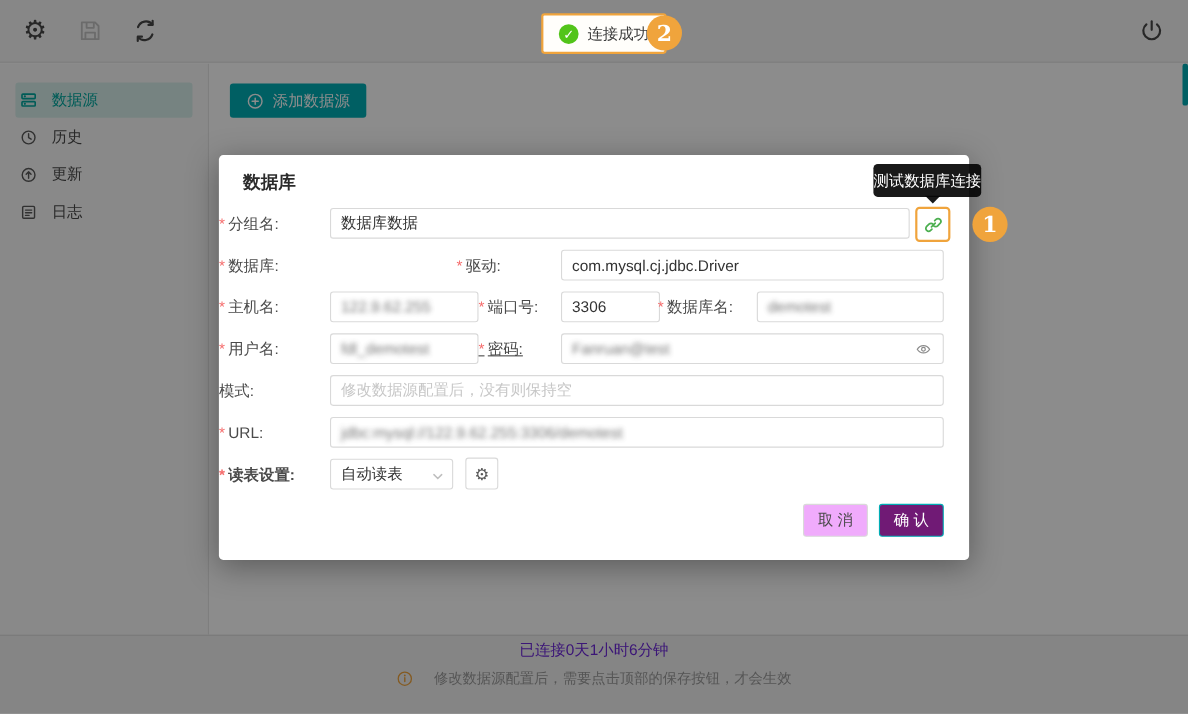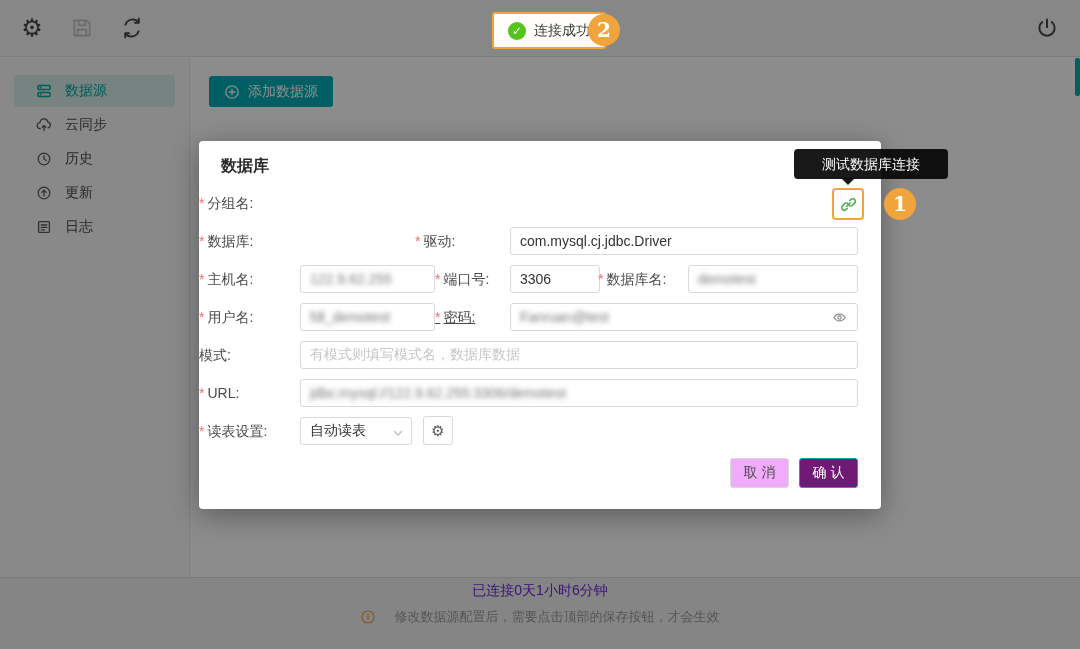--- a/index.html
+++ b/index.html
@@ -8,21 +8,21 @@
   .app { position:relative; width:1080px; height:649px; overflow:hidden; background:#fff; }
 
   
   .topbar { position:absolute; left:0; top:0; width:1080px; height:57px; background:#f6f6f6; border-bottom:1px solid #e3e3e3; display:flex; align-items:center; padding-left:19px; gap:24px; }
   .tb-icon { width:26px; height:26px; display:flex; align-items:center; justify-content:center; color:#474747; cursor:pointer; }
   .tb-icon.disabled { color:#c3c3c3; }
   .gear-glyph { font-size:24px; line-height:1; }
   .tb-power { position:absolute; right:20px; top:15px; }
 
   .sidebar { position:absolute; left:0; top:58px; width:190px; height:519px; background:#fafafa; border-right:1px solid #e6e6e6; padding-top:17px; }
-  .side-item { display:flex; align-items:center; gap:13px; height:32px; margin:0 14px 2px 14px; padding-left:22px; border-radius:3px; font-size:14px; color:#4a4a4a; cursor:pointer; }
+  .side-item { display:flex; align-items:center; gap:13px; height:32px; margin:0 14px 2px 14px; padding-left:4px; border-radius:3px; font-size:14px; color:#4a4a4a; cursor:pointer; }
   .side-item .s-ico { width:16px; height:16px; color:#5a5a5a; display:flex; }
   .side-item.active { background:#d8efec; color:#00a89f; }
   .side-item.active .s-ico { color:#00a89f; }
 
   .content { position:absolute; left:191px; top:58px; width:889px; height:519px; background:#fff; }
   .add-btn { position:absolute; left:18px; top:18px; height:31px; padding:0 15px; background:#00adb5; border:none; border-radius:3px; color:#fff; font-size:14px; display:flex; align-items:center; gap:8px; cursor:pointer; }
 
   .scroll-thumb { position:absolute; right:0; top:58px; width:5px; height:38px; background:#00adb5; border-radius:2px; }
 
   .footer { position:absolute; left:0; top:577px; width:1080px; height:72px; background:#f3f3f3; border-top:1px solid #dcdcdc; text-align:center; }
@@ -47,21 +47,21 @@
   .btn { position:absolute; height:30px; border-radius:3px; font-size:14px; display:flex; align-items:center; justify-content:center; cursor:pointer; }
   .btn-cancel { left:531px; top:317px; width:59px; background:#f0abfc; border:1px solid #d9d9d9; color:#4a4a4a; }
   .btn-confirm { left:600px; top:317px; width:59px; background:#701a75; border:1px solid #00adb5; color:#fff; }
 
   
   .toast { position:absolute; left:492px; top:12px; height:37px; padding:0 14px; background:#fffefb; border:2px solid #f0a43c; border-radius:3px; display:flex; align-items:center; gap:8px; z-index:30; font-size:14px; color:#3a3a3a; }
   .check-circle { width:18px; height:18px; border-radius:50%; background:#52c41a; color:#fff; font-size:12px; line-height:18px; text-align:center; }
   .step-circle { position:absolute; width:32px; height:32px; border-radius:50%; background:#f0a43c; color:#fff; font-size:20px; font-weight:bold; text-align:center; line-height:32px; z-index:31; font-family:"DejaVu Serif","Liberation Serif",serif; }
   .step-2 { left:588px; top:14px; }
   .step-1 { left:884px; top:188px; }
-  .tooltip { position:absolute; left:794px; top:149px; height:30px; line-height:30px; padding:0 28px; background:rgba(5,5,5,0.92); color:#fff; font-size:14px; border-radius:4px; z-index:32; white-space:nowrap; }
+  .tooltip { position:absolute; left:794px; top:149px; height:30px; line-height:30px; padding:0 0; background:rgba(5,5,5,0.92); color:#fff; font-size:14px; border-radius:4px; z-index:32; white-space:nowrap; }
   .tooltip-arrow { position:absolute; left:841px; top:178px; width:0; height:0; border:7px solid transparent; border-top-color:rgba(5,5,5,0.92); z-index:32; }
   .link-btn { position:absolute; left:832px; top:188px; width:32px; height:32px; background:#fff; border:2px solid #f0a43c; border-radius:4px; display:flex; align-items:center; justify-content:center; z-index:30; cursor:pointer; }
 
   .info-ico { display:inline-flex; width:14px; height:14px; }
 </style>
 </head>
 <body>
 
 <div class="app">
 
@@ -98,29 +98,20 @@
         <svg viewBox="0 0 16 16" fill="none" stroke="currentColor" stroke-width="1.5">
             <rect x="2" y="2.6" width="12" height="4" rx="0.8"></rect>
             <rect x="2" y="9.4" width="12" height="4" rx="0.8"></rect>
             <path d="M4.6 4.6h.01M4.6 11.4h.01" stroke-width="2" stroke-linecap="round"></path>
           </svg>
       </span>
       <span>数据源</span>
     </div>
     <div class="side-item">
       <span class="s-ico">
-        <svg viewBox="0 0 16 16" fill="none" stroke="currentColor" stroke-width="1.3" stroke-linecap="round" stroke-linejoin="round">
-            <path d="M4.3 11.6a3 3 0 0 1-.3-6 4 4 0 0 1 7.9-.5 2.9 2.9 0 0 1 .2 5.7"></path>
-            <path d="M8 13.4V8.6M6.2 10.2L8 8.4l1.8 1.8"></path>
-          </svg>
-      </span>
-      <span>云同步</span>
-    </div>
-    <div class="side-item">
-      <span class="s-ico">
         <svg viewBox="0 0 16 16" fill="none" stroke="currentColor" stroke-width="1.3" stroke-linecap="round">
             <circle cx="8" cy="8" r="5.8"></circle>
             <path d="M8 4.6V8l2.3 1.5"></path>
           </svg>
       </span>
       <span>历史</span>
     </div>
     <div class="side-item">
       <span class="s-ico">
         <svg viewBox="0 0 16 16" fill="none" stroke="currentColor" stroke-width="1.3" stroke-linecap="round" stroke-linejoin="round">
@@ -170,20 +161,23 @@
   </div>
 
   <div class="overlay"></div>
 
   <div class="modal">
     <div class="m-title">数据库</div>
 
     <div class="f-label" style="left:0; top:48px; width:97px;">
       <span class="req">*</span><span>分组名:</span>
     </div>
+    <div class="f-input" style="left:101px; top:48px; width:527px;">
+      <span>数据库数据</span>
+    </div>
 
     <div class="f-label" style="left:0; top:86px; width:97px;">
       <span class="req">*</span><span>数据库:</span>
     </div>
     <div class="f-label" style="left:216px; top:86px; width:90px;">
       <span class="req">*</span><span>驱动:</span>
     </div>
     <div class="f-input" style="left:311px; top:86px; width:348px;">
       <span>com.mysql.cj.jdbc.Driver</span>
     </div>
@@ -225,31 +219,31 @@
             <path d="M2 8s2.2-3.6 6-3.6S14 8 14 8s-2.2 3.6-6 3.6S2 8 2 8z"></path>
             <circle cx="8" cy="8" r="1.8"></circle>
           </svg>
       </span>
     </div>
 
     <div class="f-label" style="left:0; top:200px; width:97px;">
       <span>模式:</span>
     </div>
     <div class="f-input" style="left:101px; top:200px; width:558px;">
-      <span class="placeholder">有模式则填写模式名，数据库数据</span>
+      <span class="placeholder">修改数据源配置后，没有则保持空</span>
     </div>
 
     <div class="f-label" style="left:0; top:238px; width:97px;">
       <span class="req">*</span><span>URL:</span>
     </div>
     <div class="f-input" style="left:101px; top:238px; width:558px;">
       <span class="blur">jdbc:mysql://122.9.62.255:3306/demotest</span>
     </div>
 
-    <div class="f-label" style="left:0; top:276px; width:97px;">
+    <div class="f-label" style="left:0; top:276px; width:97px;font-weight:bold;">
       <span class="req">*</span><span>读表设置:</span>
     </div>
     <div class="f-input f-select" style="left:101px; top:276px; width:112px;">
       <span>自动读表</span>
       <span class="chev">
         <svg width="12" height="12" viewBox="0 0 12 12" fill="none" stroke="#bfbfbf" stroke-width="1.4" stroke-linecap="round">
             <path d="M2.5 4.5L6 8l3.5-3.5"></path>
           </svg>
       </span>
     </div>

